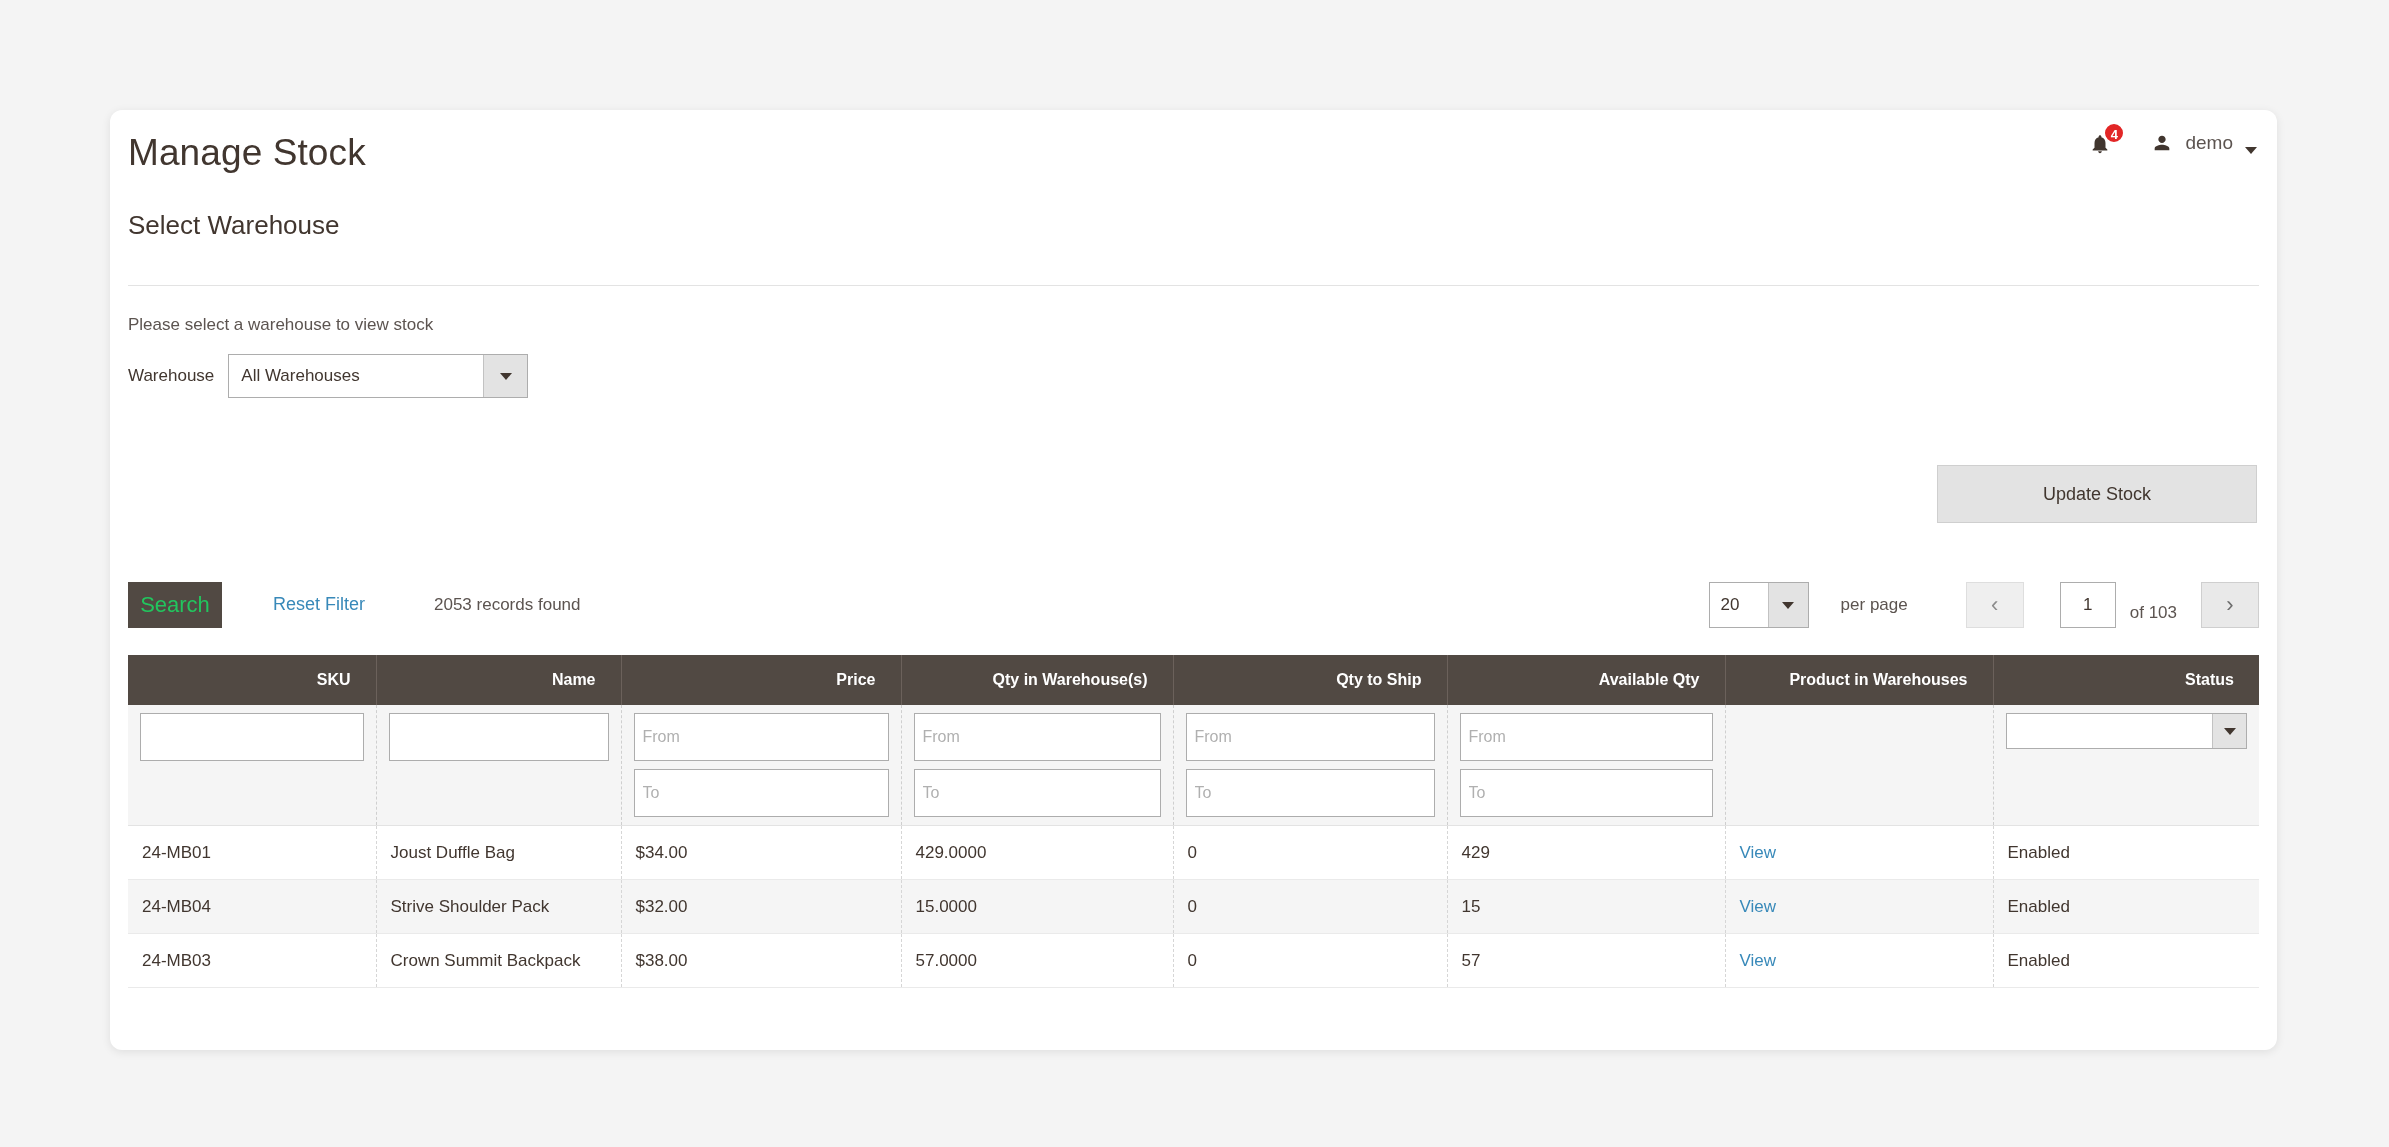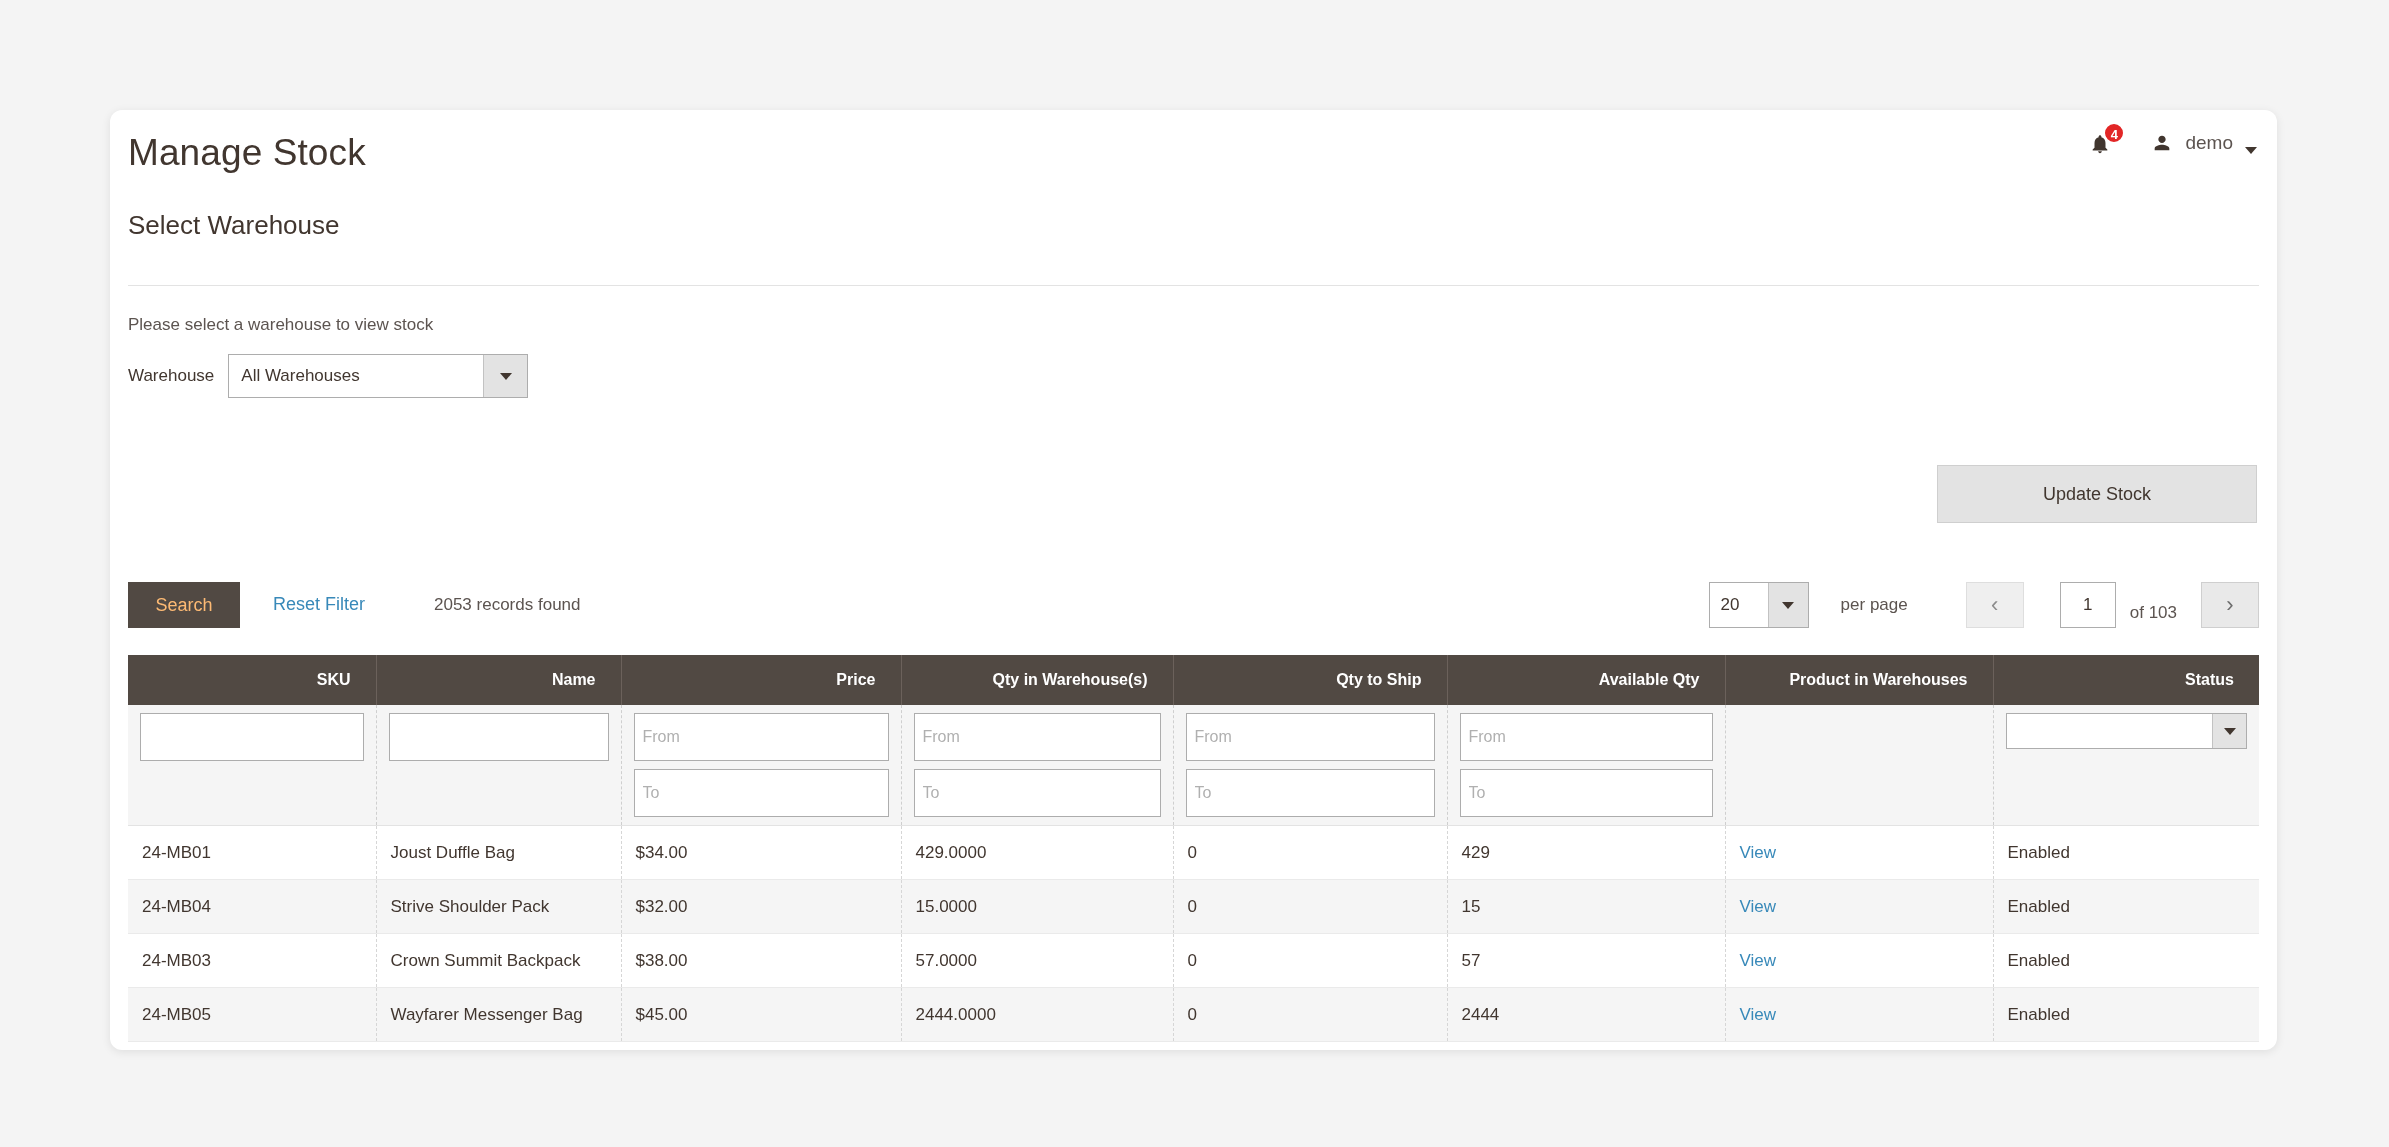--- a/index.html
+++ b/index.html
@@ -115,23 +115,23 @@
     cursor: pointer;
   }
 
   
   .toolbar {
     position: absolute; left: 18px; top: 472px;
     width: 2131px; height: 46px;
   }
   .search-btn {
     position: absolute; left: 0; top: 0;
-    width: 112px; height: 46px;
-    background: #514943; color: #fdba74;
-    border: none; font-size: 18px;
+    width: 94px; height: 46px;
+    background: #514943; color: #22c55e;
+    border: none; font-size: 22px;
     font-family: "Liberation Sans", sans-serif;
     cursor: pointer;
   }
   .reset-link {
     position: absolute; left: 145px; top: 12px;
     font-size: 18px; color: #3889b9; cursor: pointer;
   }
   .records {
     position: absolute; left: 306px; top: 13px;
     font-size: 17px; color: #5c5450;
@@ -384,27 +384,17 @@
         <tr class="odd">
           <td class="cell">24-MB03</td>
           <td class="cell">Crown Summit Backpack</td>
           <td class="cell">$38.00</td>
           <td class="cell">57.0000</td>
           <td class="cell">0</td>
           <td class="cell">57</td>
           <td class="cell"><span class="view-link">View</span></td>
           <td class="cell">Enabled</td>
         </tr>
-        <tr class="even">
-          <td class="cell">24-MB05</td>
-          <td class="cell">Wayfarer Messenger Bag</td>
-          <td class="cell">$45.00</td>
-          <td class="cell">2444.0000</td>
-          <td class="cell">0</td>
-          <td class="cell">2444</td>
-          <td class="cell"><span class="view-link">View</span></td>
-          <td class="cell">Enabled</td>
-        </tr>
       </tbody>
     </table>
 
   </div>
 </div>
 
 </body></html>

